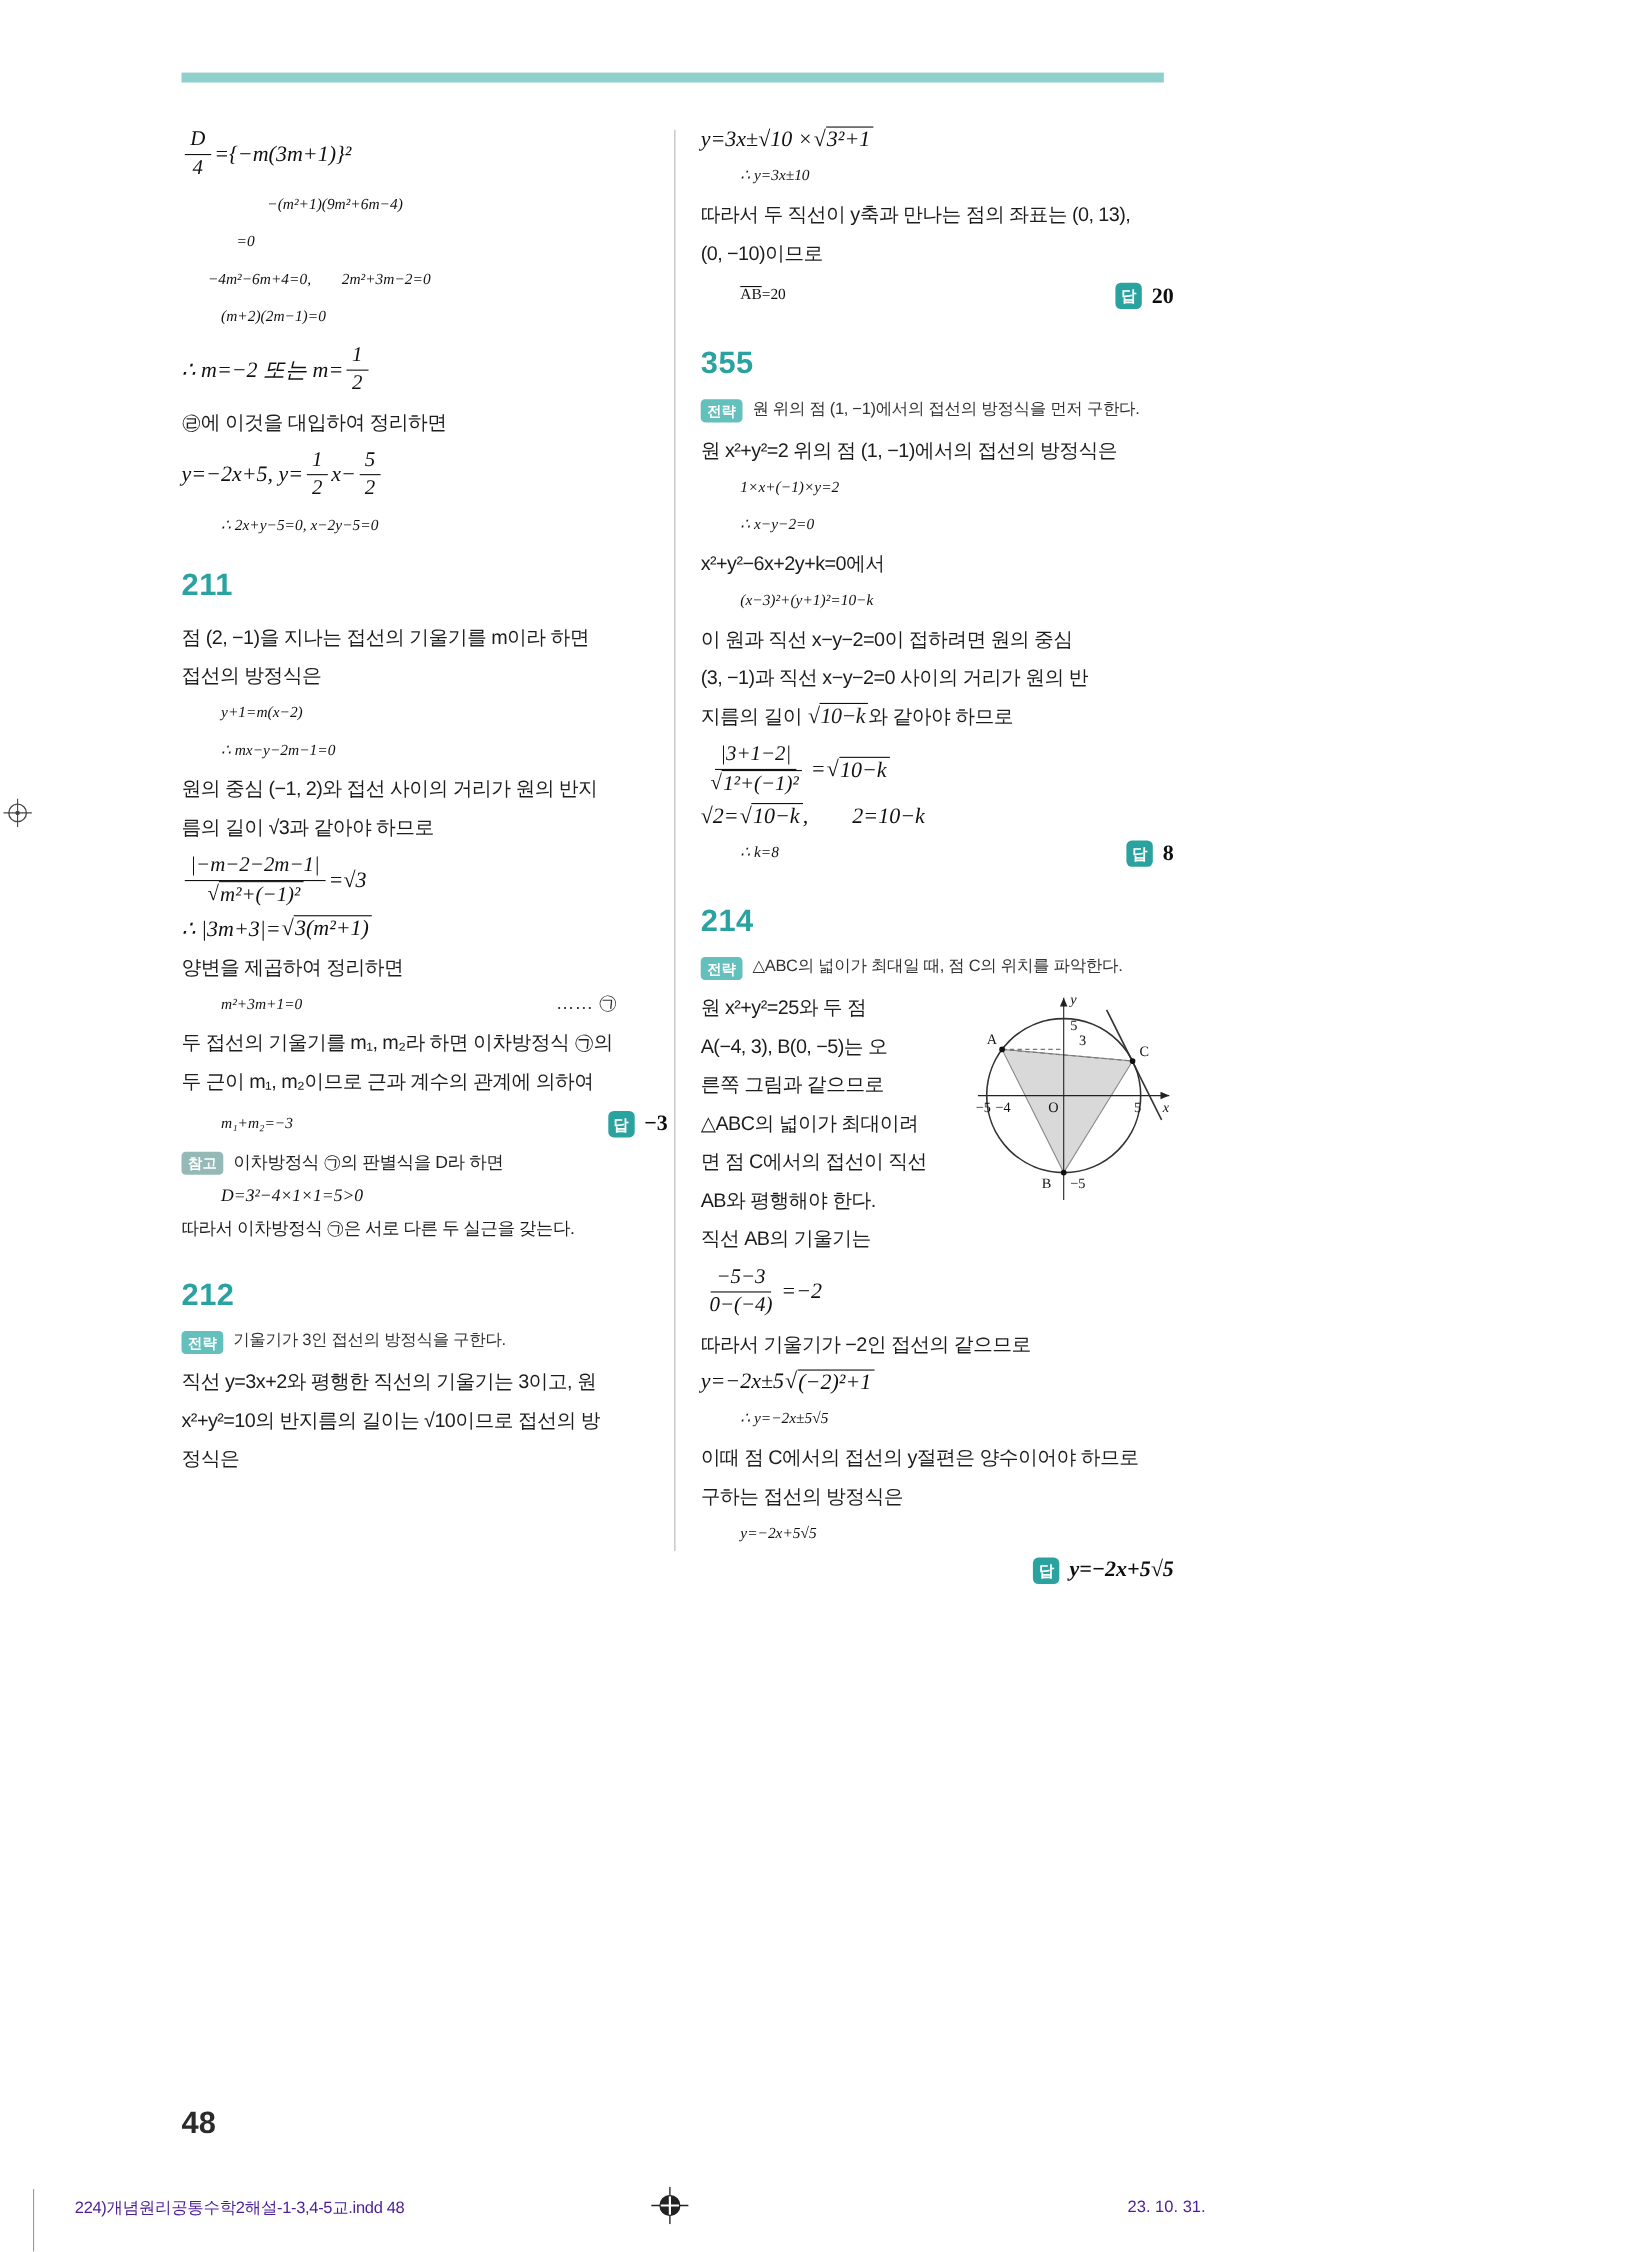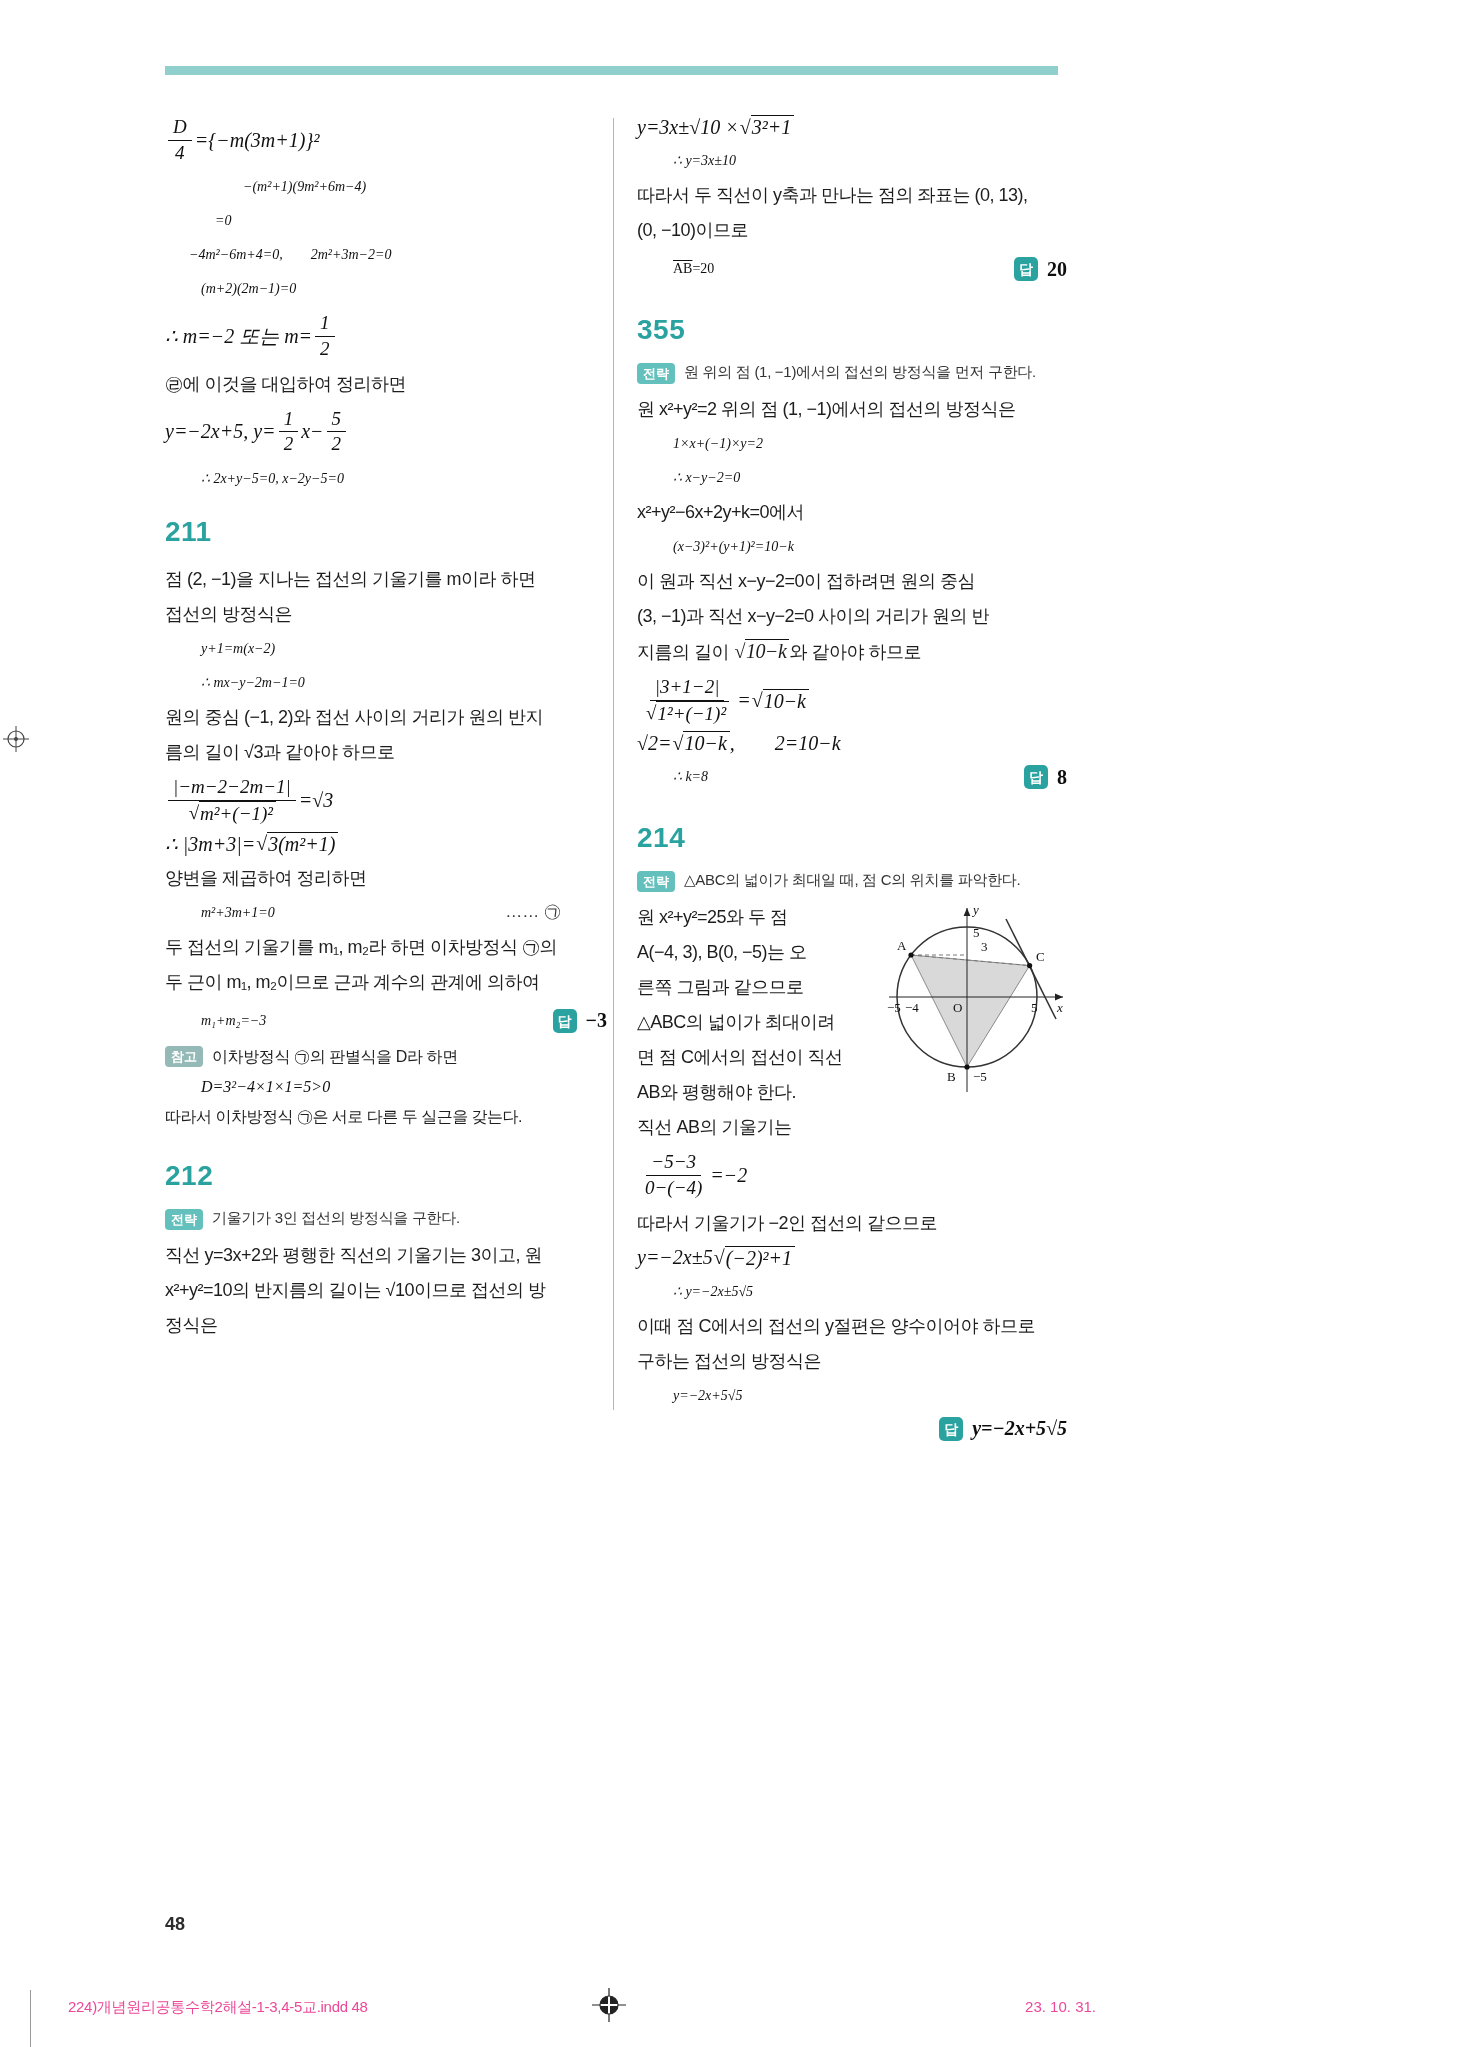--- a/index.html
+++ b/index.html
@@ -67,23 +67,23 @@
             padding:6px 18px 7px; border-radius:8px 17px 17px 8px; letter-spacing:1px; white-space:nowrap; }
   .exline { flex:1; height:1px; background:#a8bfbe; margin:0 12px 0 14px; }
   .exref { display:flex; align-items:center; gap:6px; font-size:15px; color:#222; white-space:nowrap; }
   .exbullet { color:#2aa3a0; font-size:11px; }
 
   
   .wrap214 { display:flex; align-items:flex-start; }
   .wrap214 .txt { width:250px; }
   .fig214 { margin-left:auto; }
 
-  .pageno { position:absolute; left:165px; top:1914px; font-weight:bold; font-size:18px; color:#2b2b2b; }
-
-  .footer { position:absolute; left:0; top:1984px; width:1176px; height:63px; font-size:15px; color:#ec4899; }
+  .pageno { position:absolute; left:165px; top:1914px; font-weight:bold; font-size:28px; color:#2b2b2b; }
+
+  .footer { position:absolute; left:0; top:1984px; width:1176px; height:63px; font-size:15px; color:#4c1d95; }
   .f-left { position:absolute; left:68px; top:14px; letter-spacing:-0.3px; white-space:nowrap; }
   .f-right { position:absolute; right:80px; top:14px; white-space:nowrap; }
   .f-mark { position:absolute; left:592px; top:4px; }
   .cropline { position:absolute; left:30px; top:6px; width:1px; height:57px; background:#9a9a9a; }
 
   .reg-left { position:absolute; left:3px; top:726px; }
 
   svg text { font-family:"Liberation Serif", serif; font-size:13px; fill:#111; }
   svg text.it { font-style:italic; }
 </style>

